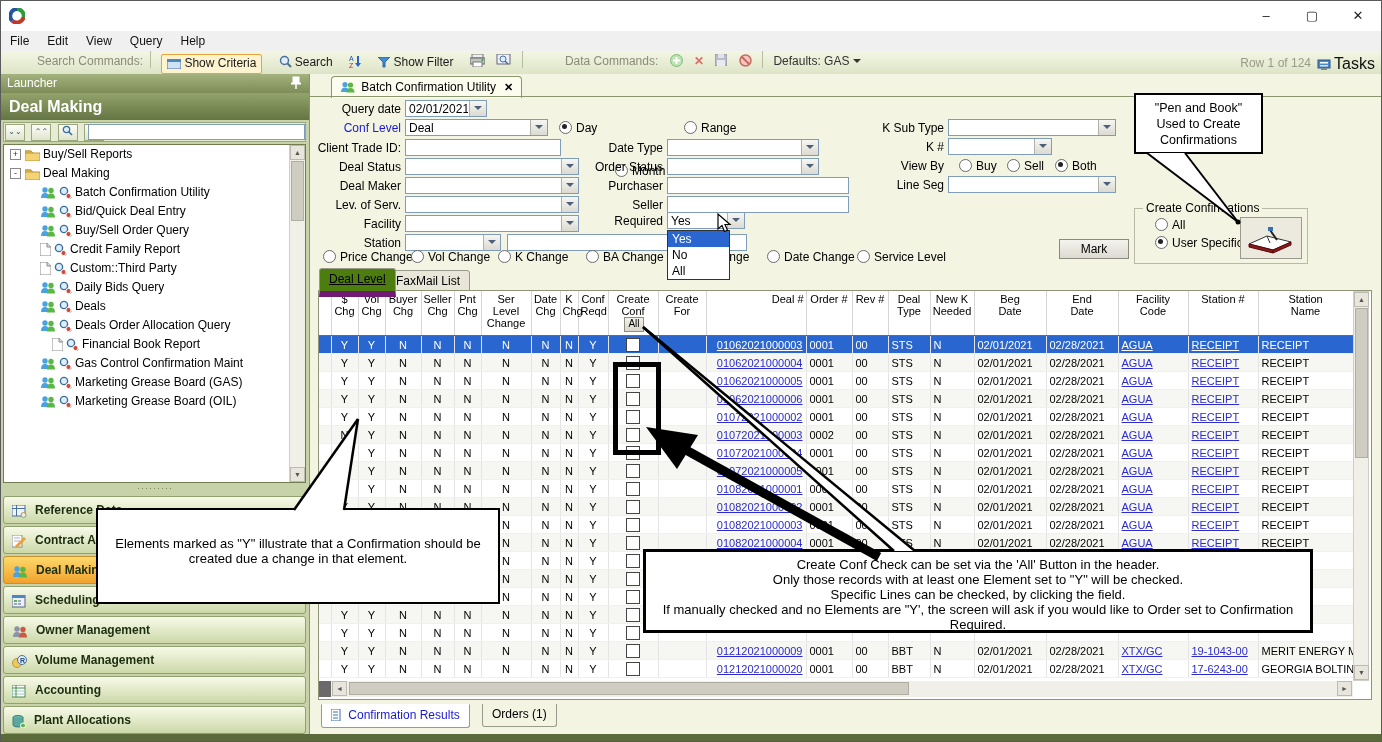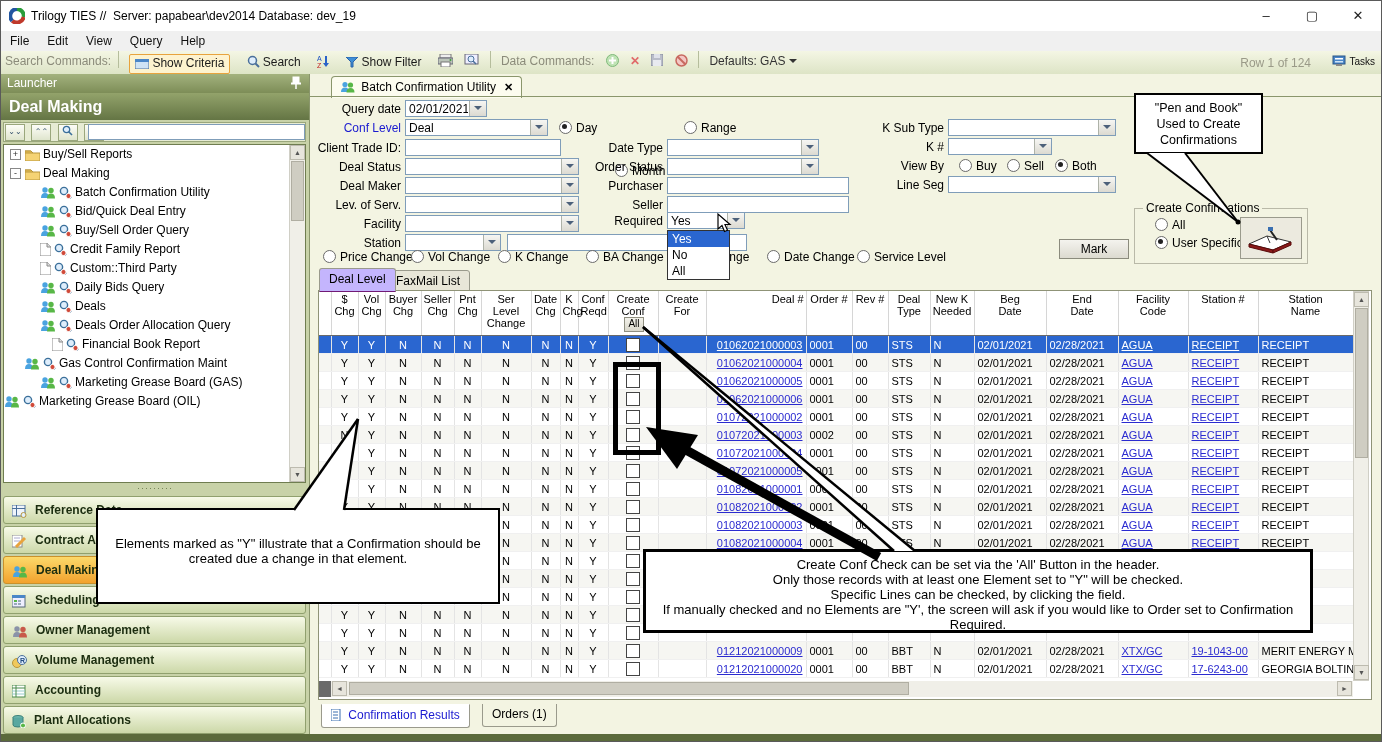--- a/index.html
+++ b/index.html
@@ -6,28 +6,28 @@
   .window{position:relative;width:1382px;height:742px;background:#f1f1df;border:1px solid #5a5a5a;box-sizing:border-box;overflow:hidden;}
   .abs{position:absolute;}
   
   .titlebar{position:absolute;left:0;top:0;right:0;height:30px;background:#ffffff;}
   .titlebar .ttl{position:absolute;left:30px;top:8px;font-size:12px;color:#000;white-space:pre;}
   .winbtn{position:absolute;top:0;width:46px;height:30px;text-align:center;line-height:30px;font-size:13px;color:#222;}
   .menubar{position:absolute;left:0;top:30px;right:0;height:20px;background:#f0f0f0;}
   .menubar span{display:inline-block;padding:3px 9px;font-size:12px;color:#111;}
   .toolbar{position:absolute;left:0;top:50px;right:0;height:23px;background:linear-gradient(#f4f6e4,#dde4c6);border-bottom:1px solid #a8b188;font-size:12px;color:#333;}
   .toolbar .grp{display:inline-block;vertical-align:top;padding:3px 4px;}
-  .toolbar .lblgray{color:#8b8b7a;}
+  .toolbar .lblgray{color:#8b8b7a;margin-left:32px;}
   .tsep{display:inline-block;width:1px;height:17px;background:#b5bd9c;vertical-align:middle;margin:0 3px;}
   .tbtn{display:inline-block;padding:1px 5px;border-radius:2px;color:#1a1a1a;}
   .tbtn.hl{background:#fdf3cf;border:1px solid #e8a33d;}
   .mini{display:inline-block;vertical-align:-2px;margin-right:3px;}
   .defarrow{display:inline-block;width:0;height:0;border:4px solid transparent;border-top-color:#333;vertical-align:-2px;margin-left:4px;}
   .rowstatus{position:absolute;right:70px;top:55px;color:#9a9a88;font-size:12px;}
-  .tasks{position:absolute;right:6px;top:54px;font-size:10px;color:#111;}
+  .tasks{position:absolute;right:6px;top:54px;font-size:16px;color:#111;}
   
   .side{position:absolute;left:0;top:73px;width:309px;bottom:0;background:#c8d2a8;border-right:1px solid #8a966c;box-sizing:border-box;}
   .lhdr{position:absolute;left:0;top:0;width:100%;height:19px;background:linear-gradient(#a3b27e,#7d8d57);color:#fff;font-size:12px;line-height:19px;padding-left:6px;box-sizing:border-box;}
   .ptitle{position:absolute;left:0;top:19px;width:100%;height:27px;background:linear-gradient(#93a36b,#647544);color:#fff;font-weight:bold;font-size:16px;line-height:27px;padding-left:8px;box-sizing:border-box;}
   .toolrow{position:absolute;left:2px;top:48px;width:303px;height:20px;background:#e7ecd4;border:1px solid #9aa77c;box-sizing:border-box;}
   .trbtn{display:inline-block;width:18px;height:15px;margin:1px 1px 0 1px;background:linear-gradient(#fdfdf8,#dfe5cd);border:1px solid #9aa77c;text-align:center;font-size:8px;line-height:14px;color:#33506b;vertical-align:top;}
   .trinput{position:absolute;left:84px;top:1px;width:215px;height:14px;background:#fff;border:1px solid #7f9db9;}
   .tree{position:absolute;left:2px;top:70px;width:303px;height:339px;background:#fff;border:1px solid #6f7d50;box-sizing:border-box;overflow:hidden;}
   .titem{height:19px;line-height:19px;font-size:12px;color:#000;white-space:nowrap;position:relative;}
   .pm{display:inline-block;width:9px;height:9px;border:1px solid #888;background:#fff;font-size:9px;line-height:8px;text-align:center;vertical-align:1px;margin:0 4px 0 6px;color:#333;}
@@ -55,21 +55,21 @@
   .rad.on::after{content:"";position:absolute;left:2px;top:2px;width:5px;height:5px;border-radius:50%;background:#222;}
   .popup{position:absolute;left:666px;top:229px;width:61px;background:#fff;border:1px solid #333;z-index:30;font-size:12px;}
   .popup div{height:16px;line-height:16px;padding-left:4px;}
   .popup .on{background:#2a66d0;color:#fff;}
   .markbtn{position:absolute;left:1058px;top:238px;width:70px;height:20px;background:linear-gradient(#f4f3ee,#dcdad0);border:1px solid #8b8b7d;text-align:center;font-size:12px;line-height:19px;box-sizing:border-box;}
   .fieldset{position:absolute;left:1133px;top:207px;width:172px;height:54px;border:1px solid #b9b9a8;}
   .fieldset .legend{position:absolute;left:8px;top:-8px;background:#f3f4e2;padding:0 3px;font-size:12px;}
   .bookbtn{position:absolute;right:5px;top:8px;width:60px;height:40px;background:#eceadf;border:1px solid #9a9a8c;}
   
   .gtab{position:absolute;height:22px;font-size:12px;line-height:21px;padding:0 9px;border:1px solid #9a9a8c;background:#e8e6d8;border-radius:3px 3px 0 0;}
-  .gtab.active{background:#c4b5fd;border-bottom:1px solid #701a75;z-index:2;}
+  .gtab.active{background:#4d7c0f;border-bottom:6px solid #701a75;z-index:2;text-decoration:underline;}
   .grid{position:absolute;left:318px;top:290px;width:1034px;border-collapse:collapse;table-layout:fixed;background:#fff;font-size:11px;}
   .grid th{font-weight:normal;font-size:11px;line-height:12px;padding:2px 2px 3px 2px;border-right:1px solid #d6d6d6;border-bottom:1px solid #6a6a6a;background:#fff;vertical-align:top;color:#000;}
   .grid td{height:17px;padding:0 3px;border-right:1px solid #e4e4e4;border-bottom:1px solid #f0f0f0;overflow:hidden;white-space:nowrap;color:#000;}
   .grid tr:nth-child(even) td{background:#f6f6f2;}
   .grid tr.sel td{background:#2a66d0;color:#fff;}
   .grid td.c{text-align:center;}
   .grid td.r{text-align:right;}
   .lnk{color:#2b2bd0;text-decoration:underline;}
   tr.sel .lnk{color:#fff;}
   .cbx{display:inline-block;width:12px;height:12px;background:#fff;border:1px solid #444;vertical-align:-2px;}
@@ -90,21 +90,20 @@
 <div class="window">
 
   <div class="titlebar">
     <span class="abs" style="left:8px;top:7px;">
       <svg width="16" height="16">
           <path d="M8 1 A7 7 0 0 1 14.7 9" fill="none" stroke="#2a9d3a" stroke-width="4"></path>
           <path d="M14.7 9 A7 7 0 0 1 3.2 12.8" fill="none" stroke="#c0392b" stroke-width="4"></path>
           <path d="M3.2 12.8 A7 7 0 0 1 8 1" fill="none" stroke="#2155a0" stroke-width="4"></path>
         </svg>
     </span>
-    <span class="ttl">Trilogy TIES //  Server: papabear\dev2014 Database: dev_19</span>
     <span class="winbtn" style="right:92px;">–</span>
     <span class="winbtn" style="right:46px;">▢</span>
     <span class="winbtn" style="right:0;">✕</span>
   </div>
 
   <div class="menubar" id="menubar"><span>File</span><span>Edit</span><span>View</span><span>Query</span><span>Help</span></div>
 
   <div class="toolbar">
     <span class="grp lblgray">Search Commands:</span><span class="tsep"></span>
     <span class="grp"><span class="tbtn hl"><span class="mini"><svg width="14" height="10">
@@ -272,41 +271,41 @@
               <circle cx="9.5" cy="10" r="2.6" fill="#d04a3a" stroke="#fff"></circle>
             </svg></span><span>Deals Order Allocation Query</span></div>
         <div class="titem" style="padding-left: 48px;"><span class="ic"><svg width="11" height="13">
               <path d="M0 0 L7 0 L11 4 L11 13 L0 13 Z" fill="#fff" stroke="#8a8a8a"></path>
               <path d="M7 0 L7 4 L11 4" fill="#ddd" stroke="#8a8a8a"></path>
             </svg></span><span class="ic"><svg width="13" height="13">
               <circle cx="5" cy="5" r="3.6" fill="#dfeefc" stroke="#3a6f9a" stroke-width="1.4"></circle>
               <line x1="8" y1="8" x2="12" y2="12" stroke="#3a6f9a" stroke-width="2"></line>
               <circle cx="9.5" cy="10" r="2.6" fill="#d04a3a" stroke="#fff"></circle>
             </svg></span><span>Financial Book Report</span></div>
-        <div class="titem" style="padding-left: 20px;"><span class="ic"><svg width="16" height="13">
+        <div class="titem" style="padding-left: 36px;"><span class="ic"><svg width="16" height="13">
               <circle cx="5" cy="4" r="2.7" fill="#4aa3e0"></circle>
               <path d="M1 12 Q1 7 5 7 Q9 7 9 12 Z" fill="#4aa3e0"></path>
               <circle cx="11" cy="4.5" r="2.7" fill="#58b747"></circle>
               <path d="M7 12.5 Q7 7.5 11 7.5 Q15 7.5 15 12.5 Z" fill="#58b747"></path>
             </svg></span><span class="ic"><svg width="13" height="13">
               <circle cx="5" cy="5" r="3.6" fill="#dfeefc" stroke="#3a6f9a" stroke-width="1.4"></circle>
               <line x1="8" y1="8" x2="12" y2="12" stroke="#3a6f9a" stroke-width="2"></line>
               <circle cx="9.5" cy="10" r="2.6" fill="#d04a3a" stroke="#fff"></circle>
             </svg></span><span>Gas Control Confirmation Maint</span></div>
         <div class="titem" style="padding-left: 36px;"><span class="ic"><svg width="16" height="13">
               <circle cx="5" cy="4" r="2.7" fill="#4aa3e0"></circle>
               <path d="M1 12 Q1 7 5 7 Q9 7 9 12 Z" fill="#4aa3e0"></path>
               <circle cx="11" cy="4.5" r="2.7" fill="#58b747"></circle>
               <path d="M7 12.5 Q7 7.5 11 7.5 Q15 7.5 15 12.5 Z" fill="#58b747"></path>
             </svg></span><span class="ic"><svg width="13" height="13">
               <circle cx="5" cy="5" r="3.6" fill="#dfeefc" stroke="#3a6f9a" stroke-width="1.4"></circle>
               <line x1="8" y1="8" x2="12" y2="12" stroke="#3a6f9a" stroke-width="2"></line>
               <circle cx="9.5" cy="10" r="2.6" fill="#d04a3a" stroke="#fff"></circle>
             </svg></span><span>Marketing Grease Board (GAS)</span></div>
-        <div class="titem" style=""><span class="ic"><svg width="16" height="13">
+        <div class="titem" style="padding-left: 36px;"><span class="ic"><svg width="16" height="13">
               <circle cx="5" cy="4" r="2.7" fill="#4aa3e0"></circle>
               <path d="M1 12 Q1 7 5 7 Q9 7 9 12 Z" fill="#4aa3e0"></path>
               <circle cx="11" cy="4.5" r="2.7" fill="#58b747"></circle>
               <path d="M7 12.5 Q7 7.5 11 7.5 Q15 7.5 15 12.5 Z" fill="#58b747"></path>
             </svg></span><span class="ic"><svg width="13" height="13">
               <circle cx="5" cy="5" r="3.6" fill="#dfeefc" stroke="#3a6f9a" stroke-width="1.4"></circle>
               <line x1="8" y1="8" x2="12" y2="12" stroke="#3a6f9a" stroke-width="2"></line>
               <circle cx="9.5" cy="10" r="2.6" fill="#d04a3a" stroke="#fff"></circle>
             </svg></span><span>Marketing Grease Board (OIL)</span></div>
         <div class="vsb">

